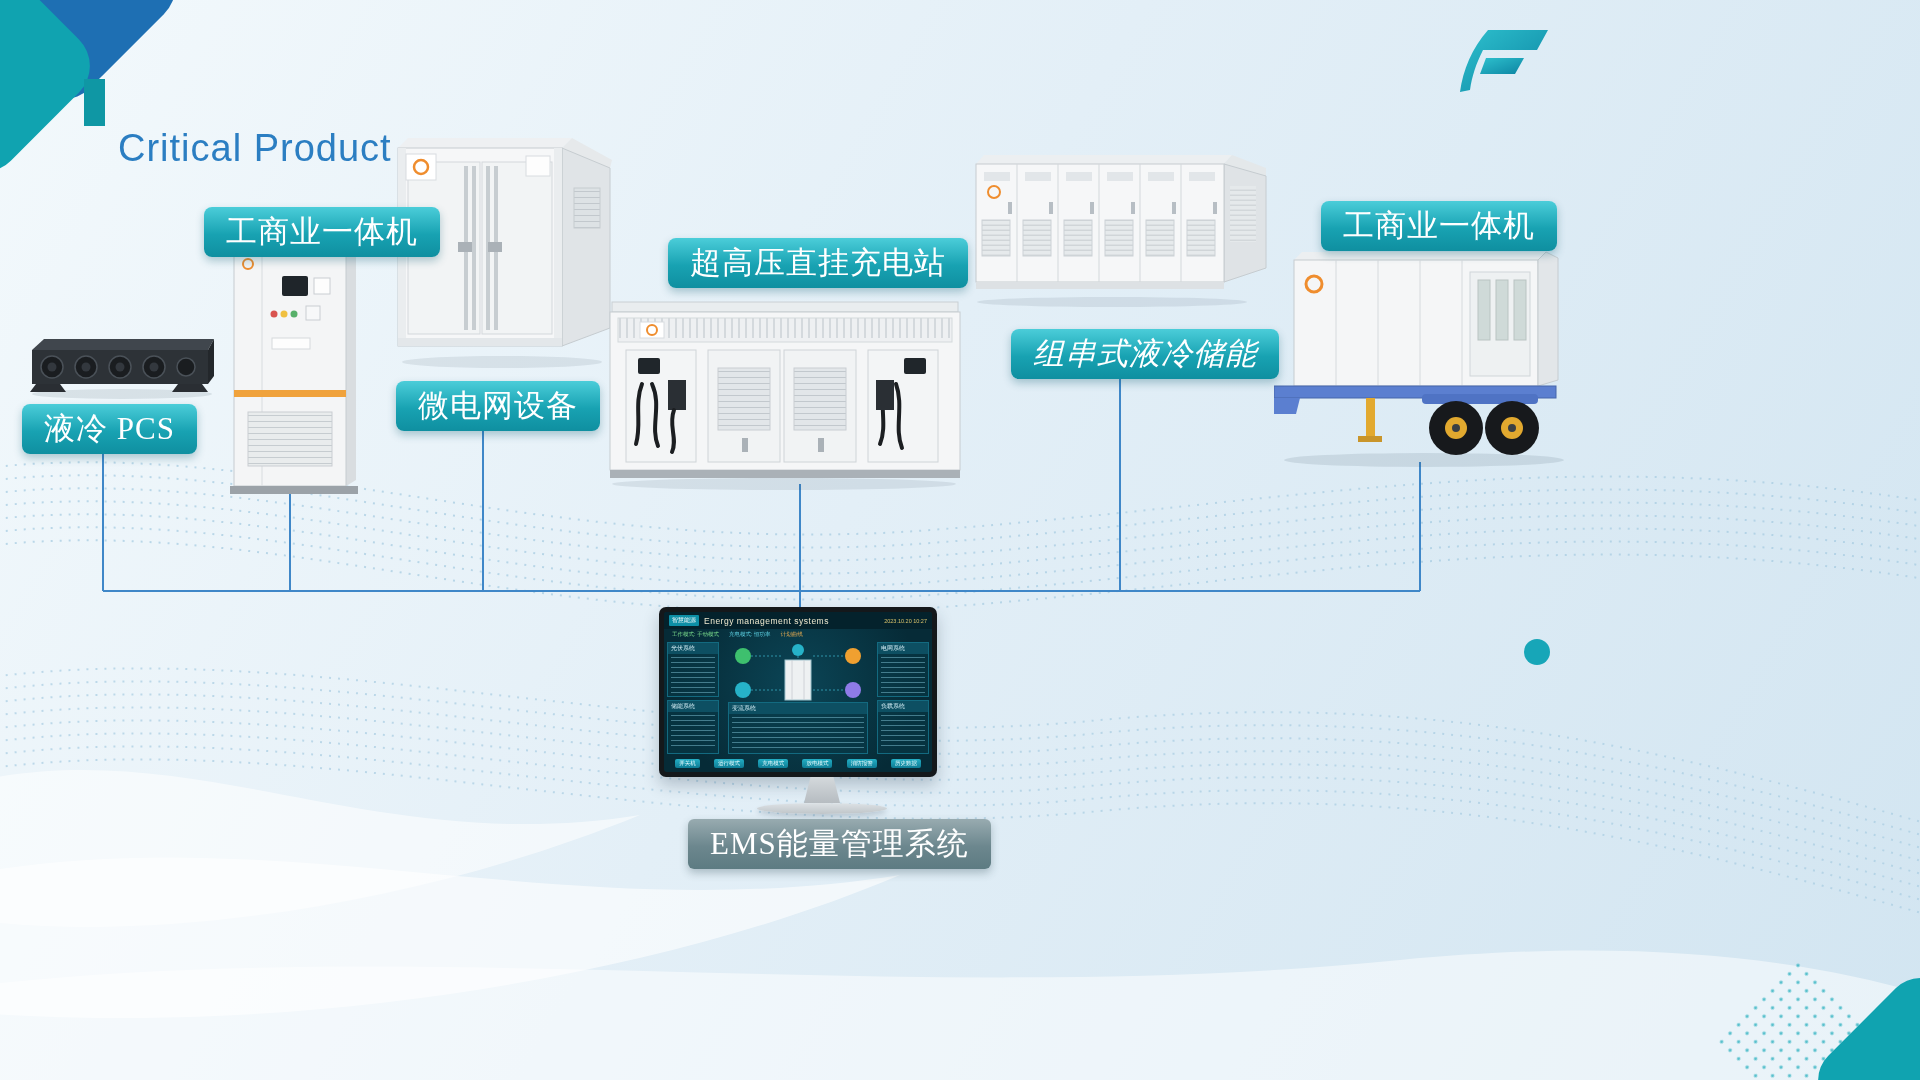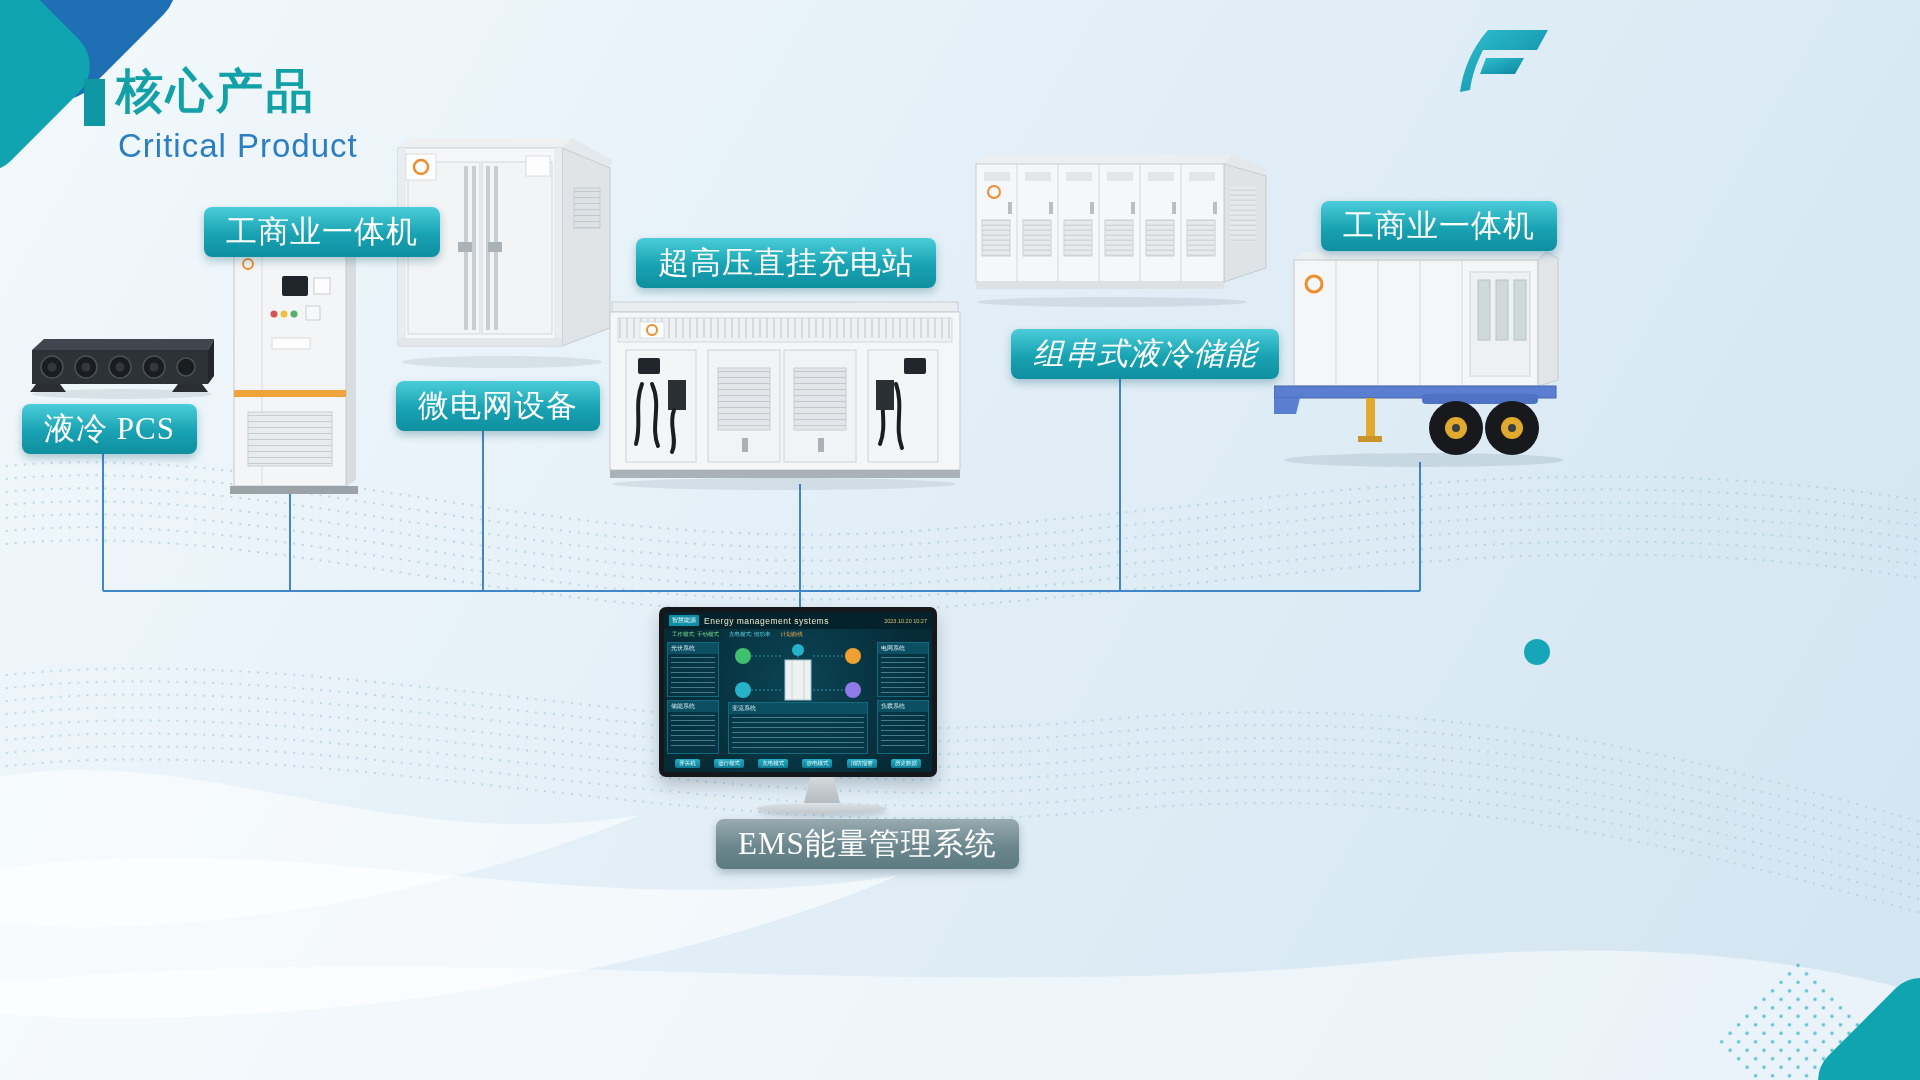--- a/index.html
+++ b/index.html
@@ -9,21 +9,21 @@
   .abs{position:absolute;}
   svg{display:block;}
   .bg,.lines{position:absolute;left:0;top:0;}
   .bg{z-index:0;} .lines{z-index:1;}
   .layer{position:absolute;left:0;top:0;width:100%;height:100%;z-index:2;}
 
   
   .title-bar{position:absolute;left:84px;top:79px;width:21px;height:47px;background:#0f97a4;}
   .page-title{position:absolute;left:116px;top:60px;font-size:47px;font-weight:bold;
     color:#13a1a8;letter-spacing:3px;margin:0;}
-  .page-subtitle{position:absolute;left:118px;top:127px;font-size:33px;color:#2b7ec2;letter-spacing:1px;}
+  .page-subtitle{position:absolute;left:118px;top:127px;font-size:38px;color:#2b7ec2;letter-spacing:1px;}
 
   
   .pill{position:absolute;z-index:3;white-space:nowrap;color:#fff;
     font-family:"Liberation Serif",serif;font-size:31px;letter-spacing:1px;
     padding:4px 22px;border-radius:8px;
     background:linear-gradient(180deg,#4bcdd9 0%,#18a2b2 55%,#0f8fa0 100%);
     box-shadow:0 4px 9px rgba(10,90,110,.30);}
   .pill.ems{background:linear-gradient(180deg,#98abb0 0%,#6c878e 55%,#5d7b82 100%);
     box-shadow:0 4px 9px rgba(40,70,80,.30);}
 
@@ -114,21 +114,20 @@
     <circle cx="1537" cy="652" r="13" fill="#17a6b8"></circle>
   </svg>
 
   <svg class="lines" width="1920" height="1080" viewBox="0 0 1920 1080">
     <path d="M103,448 V591 M290,493 V591 M483,421 V591 M800,484 V591 M1120,367 V591 M1420,462 V591 M103,591 H1420 M800,591 V610" stroke="#3f87c8" stroke-width="2" fill="none"></path>
   </svg>
 
   <div class="layer">
 
     <div class="title-bar"></div>
-    <h1 class="page-title">核心产品</h1>
     <div class="page-subtitle">Critical Product</div>
 
     <div class="abs" style="left:1458px;top:26px;">
       <svg width="92" height="70" viewBox="0 0 92 70">
         <defs>
             <linearGradient id="lg" x1="0" y1="0" x2="1" y2="1">
           <stop offset="0" stop-color="#2ec1ce"></stop>
               <stop offset="1" stop-color="#0c84a2"></stop>
         </linearGradient>
           </defs>
@@ -321,24 +320,24 @@
           <circle cx="182" cy="180" r="4" fill="#3a3f44"></circle>
         <circle cx="238" cy="180" r="27" fill="#17191c"></circle>
           <circle cx="238" cy="180" r="11" fill="#e2a92f"></circle>
           <circle cx="238" cy="180" r="4" fill="#3a3f44"></circle>
       </svg>
     </div>
 
     <div class="pill" style="left:22px;top:404px;">液冷  PCS</div>
     <div class="pill" style="left:204px;top:207px;">工商业一体机</div>
     <div class="pill" style="left:396px;top:381px;">微电网设备</div>
-    <div class="pill" style="left:636px;top:238px;">超高压直挂充电站</div>
+    <div class="pill" style="left:668px;top:238px;">超高压直挂充电站</div>
     <div class="pill" style="left:1011px;top:329px;font-style:italic;">组串式液冷储能</div>
     <div class="pill" style="left:1321px;top:201px;">工商业一体机</div>
-    <div class="pill ems" style="left:716px;top:819px;">EMS能量管理系统</div>
+    <div class="pill ems" style="left:688px;top:819px;border-radius:6px;">EMS能量管理系统</div>
 
     <div class="monitor">
       <div class="monitor-frame">
         <div class="screen">
           <div class="scr-header">
             <span class="scr-logo">智慧能源</span>
             <span class="scr-title">Energy management systems</span>
             <span class="scr-time">2023.10.20  10:27</span>
           </div>
           <div class="scr-modes">

